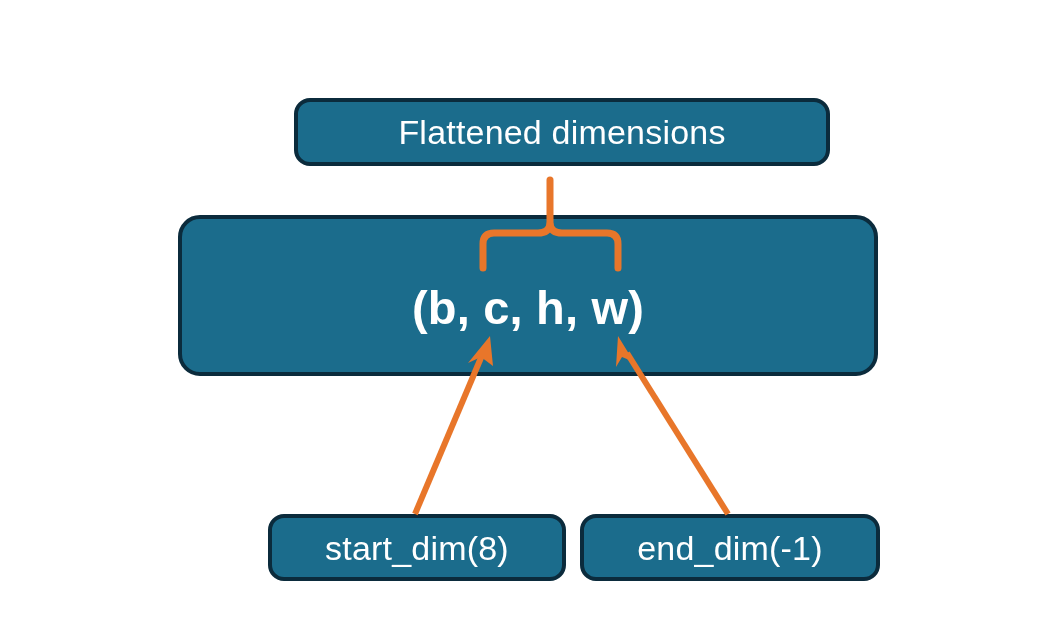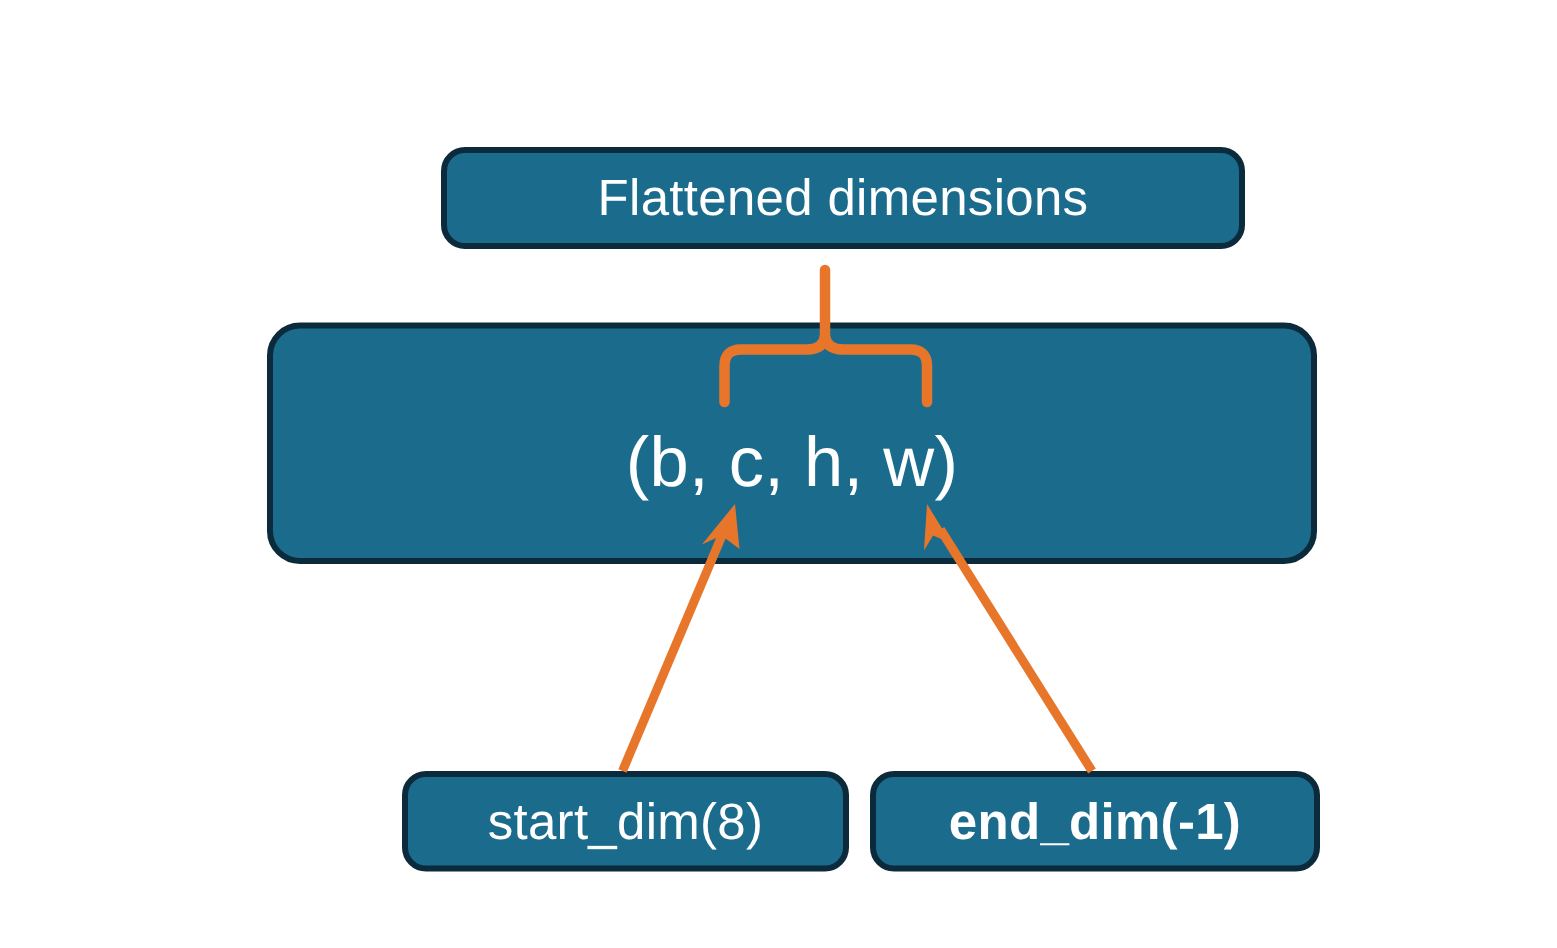--- a/index.html
+++ b/index.html
@@ -43,37 +43,37 @@
   #node-shape {
     left: 178px;
     top: 215px;
     width: 700px;
     height: 161px;
     font-size: 47px;
     border-radius: 22px;
   }
   #node-shape .node-label {
     transform: translateY(12px);
+    font-weight: bold;
   }
   #node-start {
     left: 268px;
     top: 514px;
     width: 298px;
     height: 67px;
     font-size: 34px;
     border-radius: 16px;
   }
   #node-end {
     left: 580px;
     top: 514px;
     width: 300px;
     height: 67px;
     font-size: 34px;
     border-radius: 16px;
-    font-weight: bold;
   }
   .node-label {
     pointer-events: none;
   }
   #connectors {
     position: absolute;
     left: 0;
     top: 0;
     width: 1038px;
     height: 632px;

